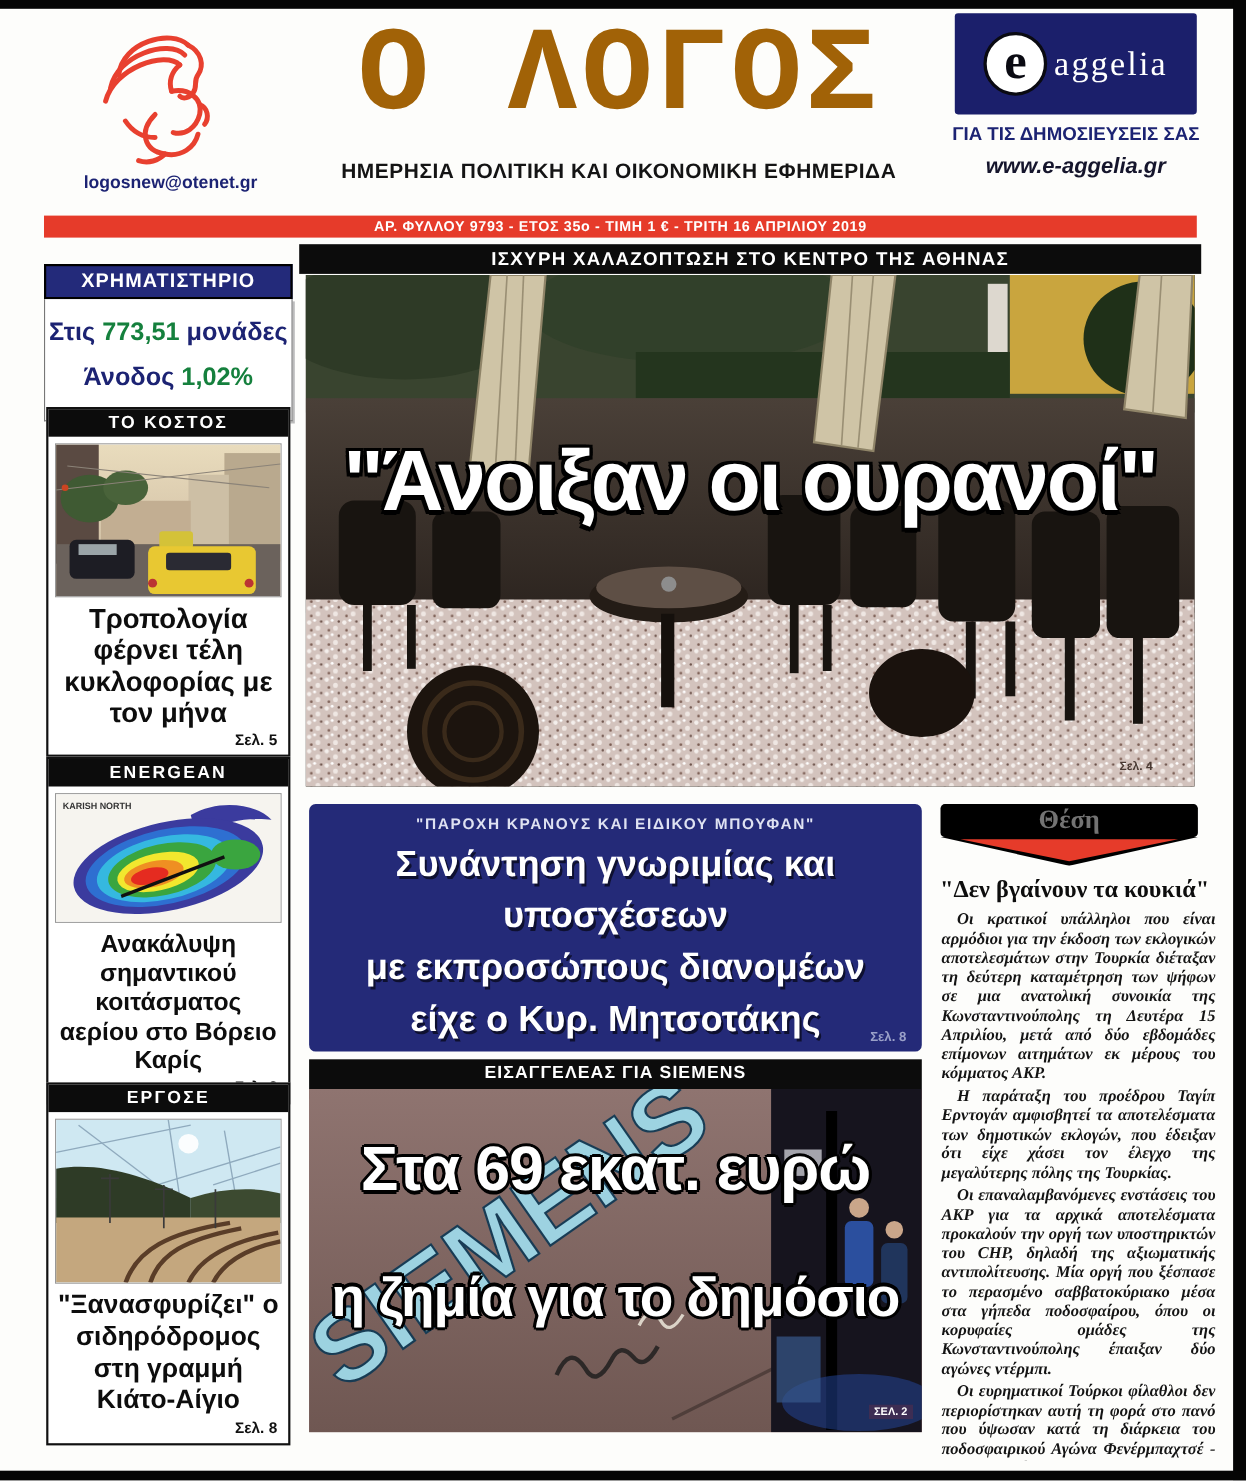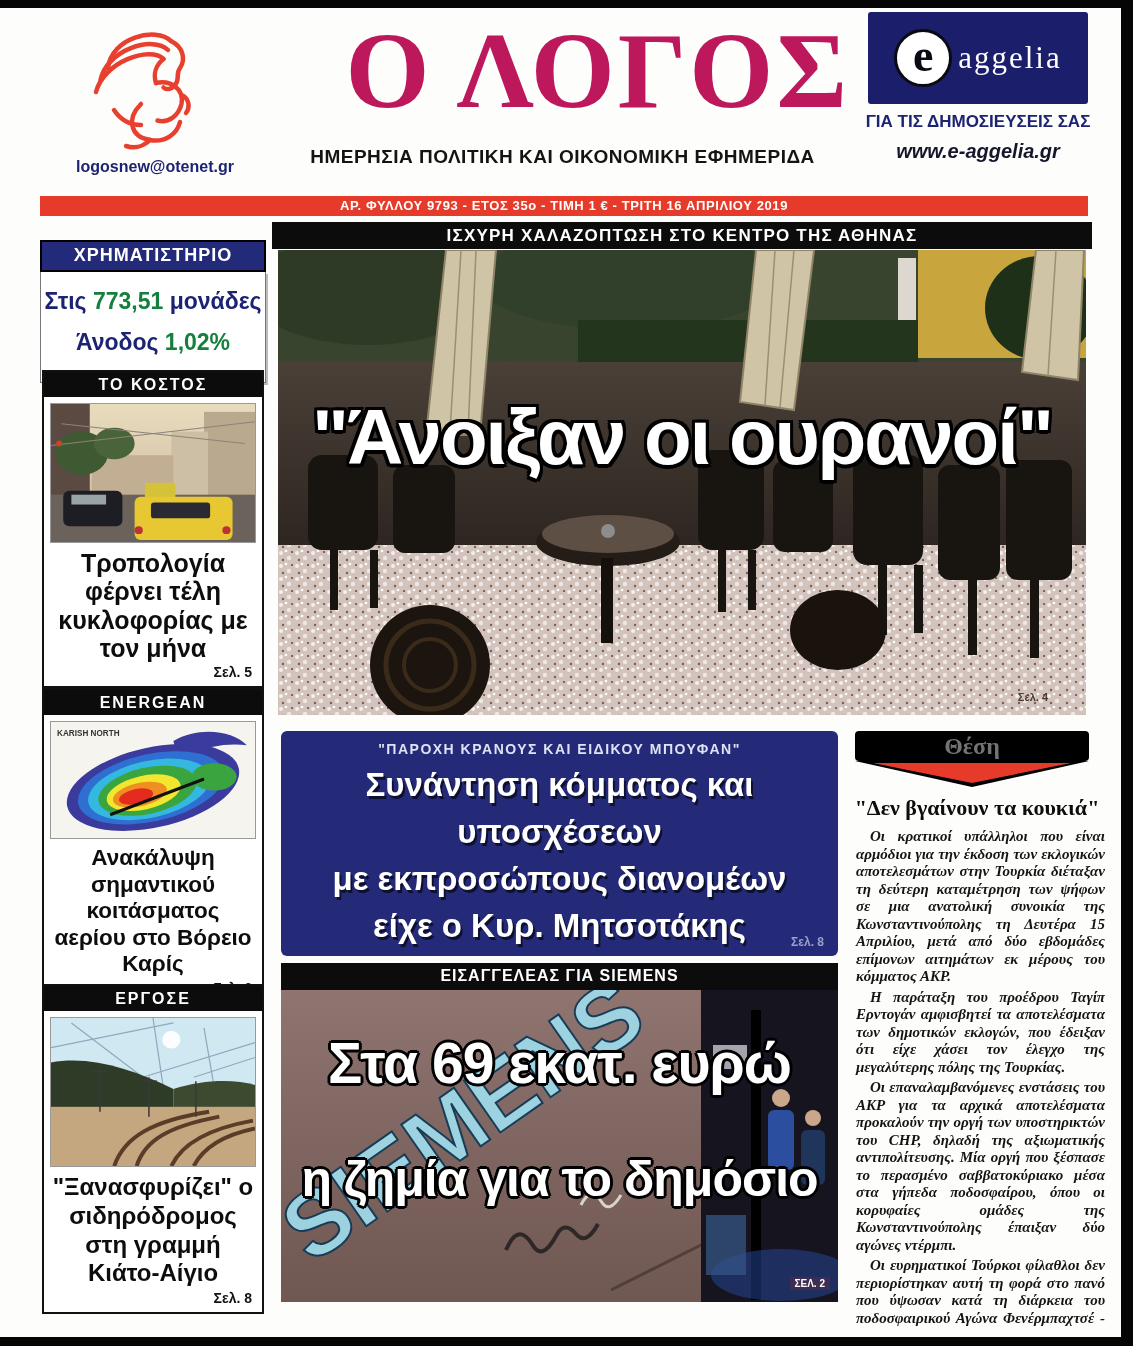--- a/index.html
+++ b/index.html
@@ -2,22 +2,22 @@
 <html><head>
 <meta charset="utf-8">
 <style>
   html,body{margin:0;padding:0;background:#888;}
   .page{position:relative;width:1133px;height:1346px;background:#fdfdfb;overflow:hidden;
         font-family:"Liberation Sans",sans-serif;margin:0 auto;}
   .abs{position:absolute;}
   .edge{background:#050505;}
   
   .email{left:40px;top:158px;width:230px;text-align:center;font-size:16px;font-weight:bold;color:#1c2373;}
-  .title{left:275px;top:14px;width:575px;text-align:right;font-family:Liberation Serif, serif;
-         font-weight:bold;font-size:108px;line-height:1.05;letter-spacing:3px;color:#be185d;}
+  .title{left:275px;top:14px;width:575px;text-align:center;font-family:Liberation Mono, monospace;
+         font-weight:bold;font-size:108px;line-height:1.05;letter-spacing:3px;color:#a16207;}
   .subtitle{left:275px;top:146px;width:575px;text-align:center;font-size:19px;font-weight:bold;color:#141414;letter-spacing:.5px;}
   .ad-box{left:868px;top:12px;width:220px;height:92px;background:#1b1f6b;border-radius:3px;
           display:flex;align-items:center;justify-content:center;gap:6px;}
   .ad-e{width:58px;height:58px;border-radius:50%;background:#fff;border:3px solid #0a0a12;
         display:flex;align-items:center;justify-content:center;font-family:"Liberation Serif",serif;
         font-size:46px;font-weight:bold;color:#0a0a12;line-height:1;padding-bottom:4px;box-sizing:border-box;}
   .ad-name{color:#fff;font-family:"Liberation Serif",serif;font-size:31px;letter-spacing:2px;}
   .ad-tagline{left:856px;top:112px;width:244px;text-align:center;font-size:17px;font-weight:bold;color:#1c2373;}
   .ad-url{left:856px;top:140px;width:244px;text-align:center;font-size:20px;font-weight:bold;font-style:italic;color:#15152c;}
   .issue-bar{left:40px;top:196px;width:1048px;height:20px;background:#e63b2a;color:#fff;
@@ -291,21 +291,21 @@
       <circle cx="152" cy="415" r="26" fill="none" stroke="#3a2a1a" stroke-width="4"></circle>
       <ellipse cx="560" cy="380" rx="48" ry="40" fill="#1a120d"></ellipse>
     </svg>
     <div class="hail-headline">"Άνοιξαν οι ουρανοί"</div>
     <div class="hail-page">Σελ. 4</div>
   </div>
 
   <div class="abs blue-box">
     <div class="kicker">"ΠΑΡΟΧΗ ΚΡΑΝΟΥΣ ΚΑΙ ΕΙΔΙΚΟΥ ΜΠΟΥΦΑΝ"</div>
     <div class="blue-headline">
-      <div>Συνάντηση κόμματος και υποσχέσεων</div>
+      <div>Συνάντηση γνωριμίας και υποσχέσεων</div>
       <div>με εκπροσώπους διανομέων</div>
       <div>είχε ο Κυρ. Μητσοτάκης</div>
     </div>
     <div class="blue-page">Σελ. 8</div>
   </div>
 
   <div class="abs black-banner siemens-banner">ΕΙΣΑΓΓΕΛΕΑΣ ΓΙΑ SIEMENS</div>
 
   <div class="abs siemens-photo">
     <svg width="557" height="312" viewBox="0 0 557 312" preserveAspectRatio="none">

